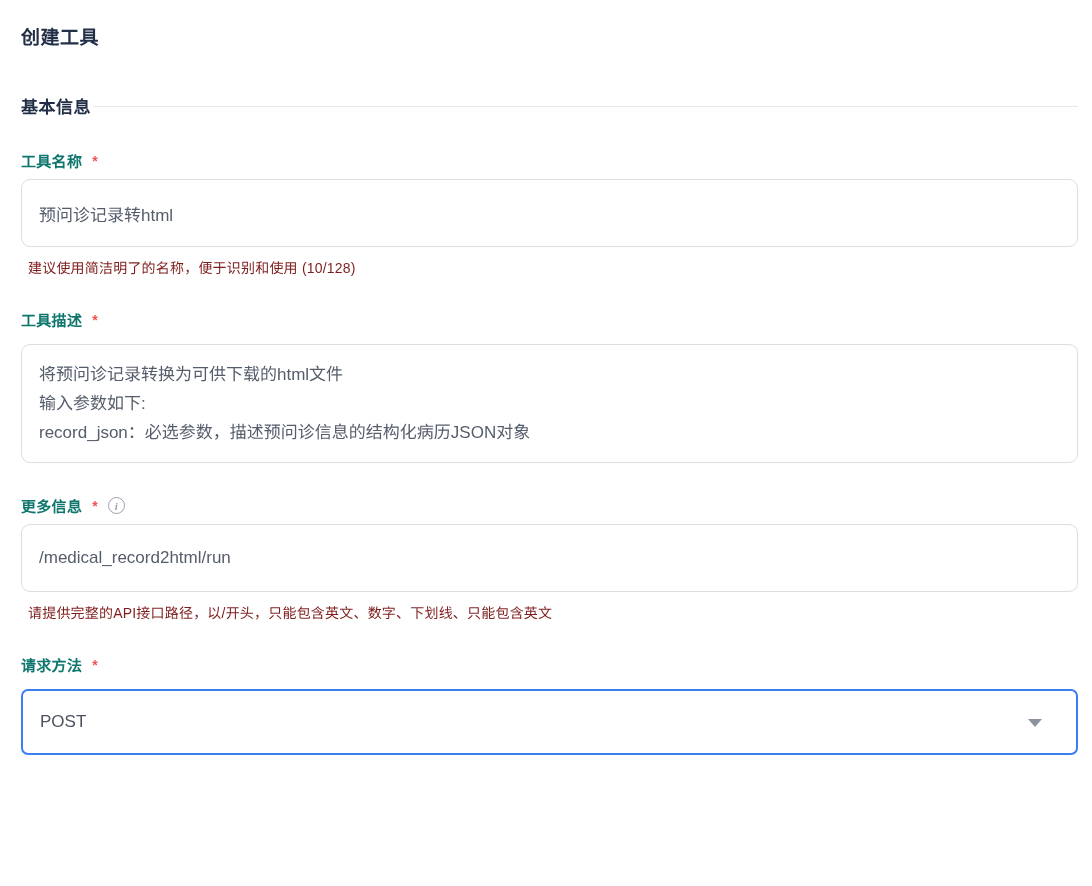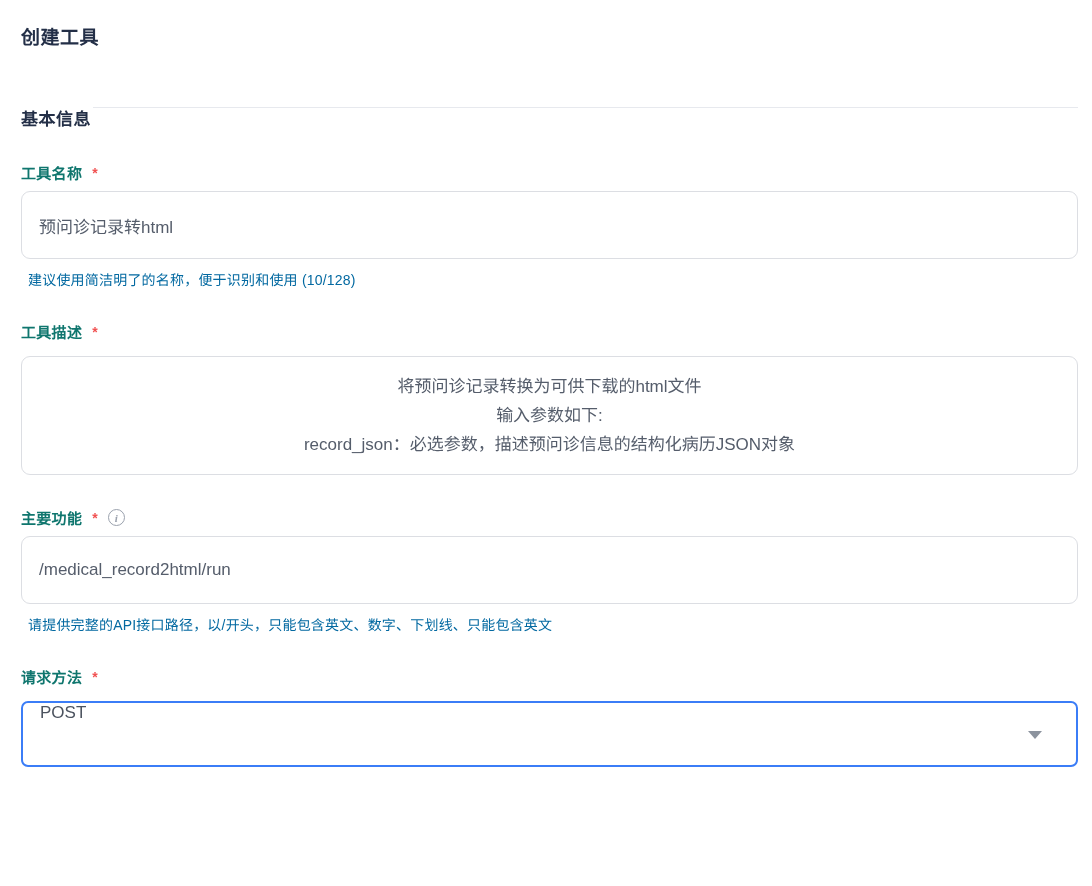--- a/index.html
+++ b/index.html
@@ -10,22 +10,22 @@
     color: #303a52;
   }
   .page { padding: 16px 14px 24px 21px; }
 
   .page-title {
     font-size: 19px; font-weight: 700; color: #232f47;
     margin-top: 6px; letter-spacing: 0.5px;
   }
 
   .section-header {
-    display: flex; gap: 2px;
-    margin-top: 56px;
+    display: flex; align-items: center; gap: 2px;
+    margin-top: 44px;
   }
   .section-header .section-title {
     font-size: 17px; font-weight: 700; color: #232f47;
     letter-spacing: 0.5px; white-space: nowrap;
   }
   .section-header .divider {
     flex: 1; height: 1px; background: #e7e9ee; margin-top: 2px;
   }
 
   .field { margin-top: 32px; }
@@ -48,29 +48,29 @@
     font-size: 17px; color: #555d6b; background: #fff;
     font-family: "Liberation Sans", "DejaVu Sans", sans-serif;
     outline: none;
   }
   .text-area {
     display: block; width: 100%; height: 119px;
     margin-top: 14px; padding: 15px 17px;
     border: 1px solid #dcdee3; border-radius: 9px;
     font-size: 17px; line-height: 29px; color: #555d6b; background: #fff;
     font-family: "Liberation Sans", "DejaVu Sans", sans-serif;
-    resize: none; outline: none; overflow: hidden; text-align: center;
+    resize: none; outline: none; overflow: hidden;
   }
   .hint {
     margin-top: 10px; padding-left: 7px;
-    font-size: 14px; color: #0369a1; letter-spacing: 0.2px;
+    font-size: 14px; color: #7f1d1d; letter-spacing: 0.2px;
   }
 
   .select-box {
-    position: relative; display: flex; 
+    position: relative; display: flex; align-items: center;
     width: 100%; height: 66px; margin-top: 14px; padding: 0 17px;
     border: 2px solid #3b7df7; border-radius: 7px;
     font-size: 17px; color: #4c535f; background: #fff; cursor: pointer;
   }
   .select-caret {
     position: absolute; right: 34px; top: 50%; margin-top: -3px;
     width: 0; height: 0;
     border-left: 7px solid transparent; border-right: 7px solid transparent;
     border-top: 8px solid #8c939e;
   }
@@ -102,21 +102,21 @@
       <span class="required-mark">*</span>
     </div>
     <textarea class="text-area" style="">将预问诊记录转换为可供下载的html文件
 输入参数如下:
 record_json：必选参数，描述预问诊信息的结构化病历JSON对象</textarea>
   </div>
 
 
   <div class="field">
     <div class="field-label-row">
-      <span class="field-label">主要功能</span>
+      <span class="field-label">更多信息</span>
       <span class="required-mark">*</span>
       <span class="info-icon">i</span>
     </div>
     <input class="text-input" type="text" value="/medical_record2html/run" style="">
     <div class="hint">请提供完整的API接口路径，以/开头，只能包含英文、数字、下划线、只能包含英文</div>
   </div>
 
   <div class="field">
     <div class="field-label-row">
       <span class="field-label">请求方法</span>

